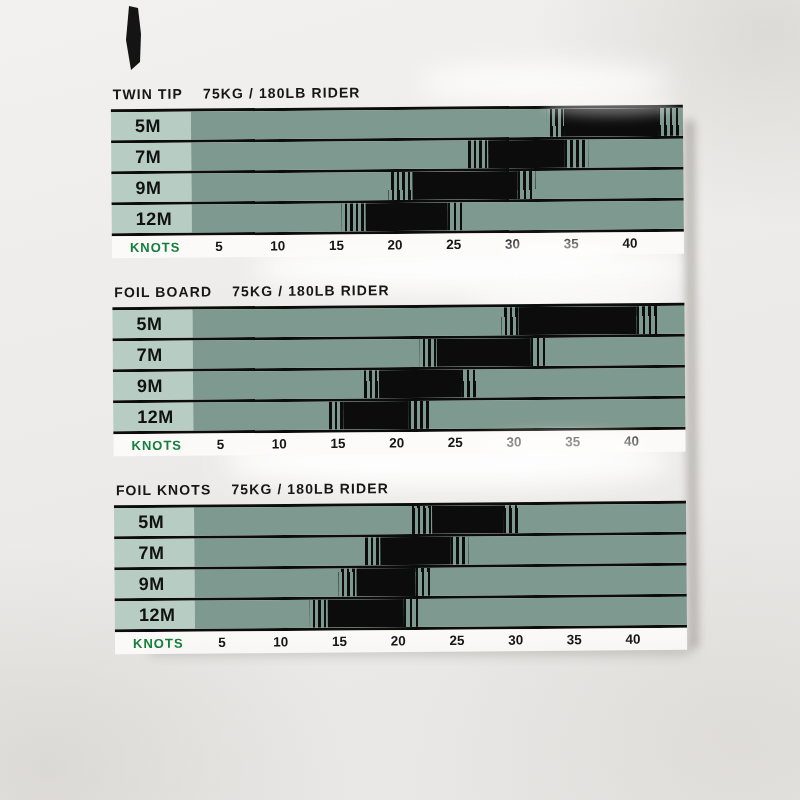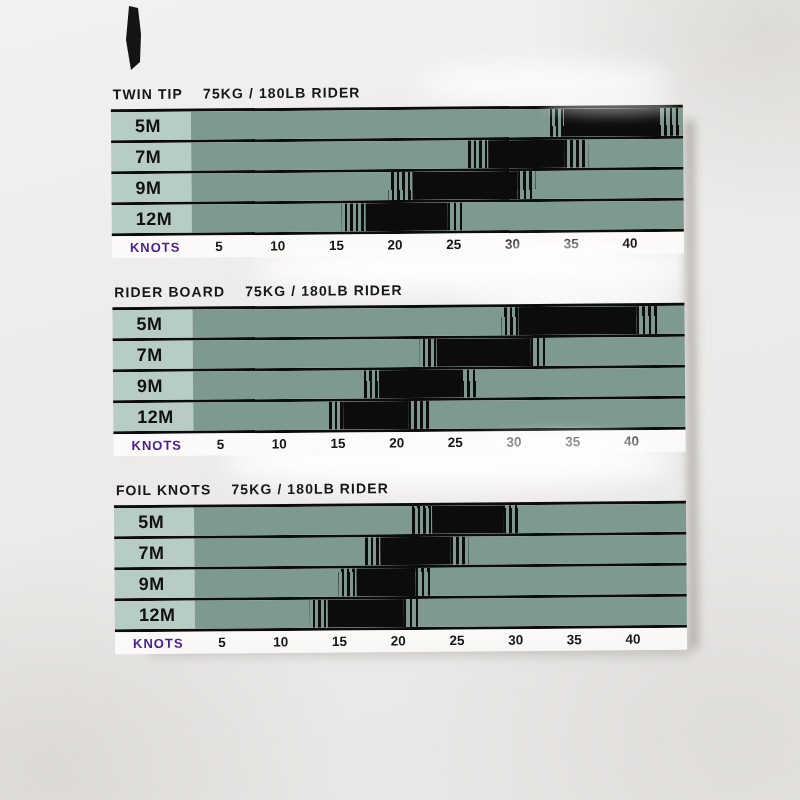--- a/index.html
+++ b/index.html
@@ -30,21 +30,21 @@
   .row-label{width:80px;box-sizing:border-box;background:#b7cdc4;display:flex;
     align-items:center;padding-left:24px;font-weight:bold;font-size:18px;
     letter-spacing:.5px;color:#111;}
   .row-plot{position:relative;flex:1;background:#7e998f;overflow:hidden;}
   .seg{position:absolute;top:0;bottom:0;}
   .seg-solid{background:#0c0c0c;}
   .seg-fadein{background:repeating-linear-gradient(90deg,rgba(0,0,0,0) 0 3px,#0c0c0c 3px 5.5px);}
   .seg-fadeout{background:repeating-linear-gradient(90deg,#0c0c0c 0 2.5px,rgba(0,0,0,0) 2.5px 6px);}
   .axis{display:flex;height:22px;background:rgba(252,251,248,.92);}
   .axis-label{width:80px;box-sizing:border-box;display:flex;align-items:center;
-    padding-left:18px;font-weight:bold;font-size:13px;letter-spacing:1px;color:#4c1d95;}
+    padding-left:18px;font-weight:bold;font-size:13px;letter-spacing:1px;color:#15803d;}
   .axis-plot{position:relative;flex:1;}
   .tick{position:absolute;top:50%;transform:translate(-50%,-50%);
     font-weight:bold;font-size:13.5px;color:#161616;}
 </style>
 </head>
 <body>
 
 <div class="page">
 
   <div class="smudge" style="left:420px;top:64px;width:250px;height:38px;opacity:.8;"></div>
@@ -109,21 +109,21 @@
             <span class="tick" style="left: 53.22%;">25</span>
             <span class="tick" style="left: 65.16%;">30</span>
             <span class="tick" style="left: 77.09%;">35</span>
             <span class="tick" style="left: 89.02%;">40</span>
           </div>
     </div>
   </div>
 
   <div class="section">
     <div class="chart-title">
-      <span class="t-name">RIDER BOARD</span>
+      <span class="t-name">FOIL BOARD</span>
       <span class="t-rider">75KG / 180LB RIDER</span>
     </div>
     <div class="chart-box">
           <div class="row">
             <div class="row-label">5M</div>
             <div class="row-plot">
               <div class="seg seg-fadein" style="left: 62.77%; width: 3.58%;"></div>
               <div class="seg seg-solid" style="left: 66.35%; width: 23.87%;"></div>
               <div class="seg seg-fadeout" style="left: 90.21%; width: 4.77%;"></div>
             </div>

